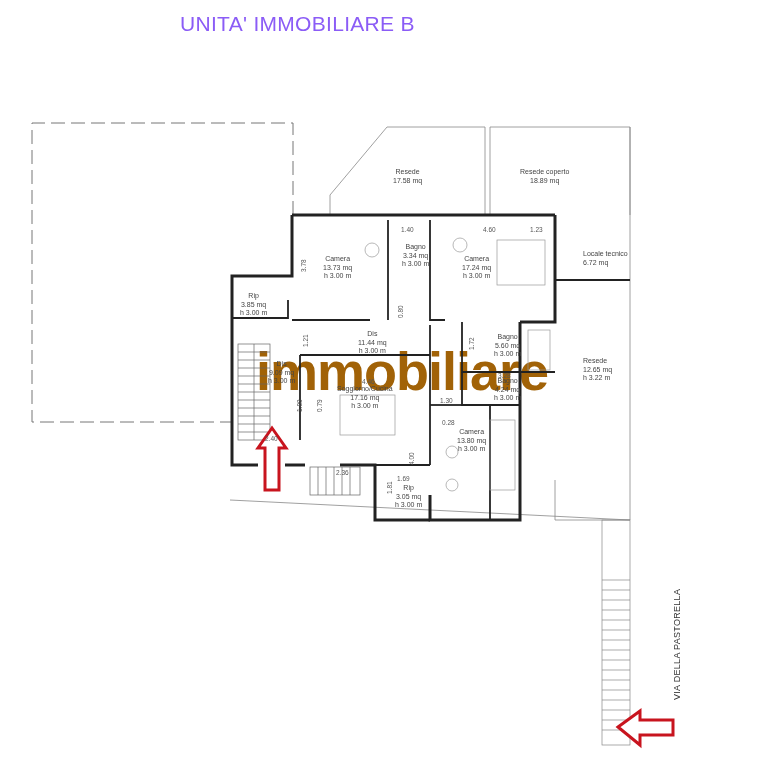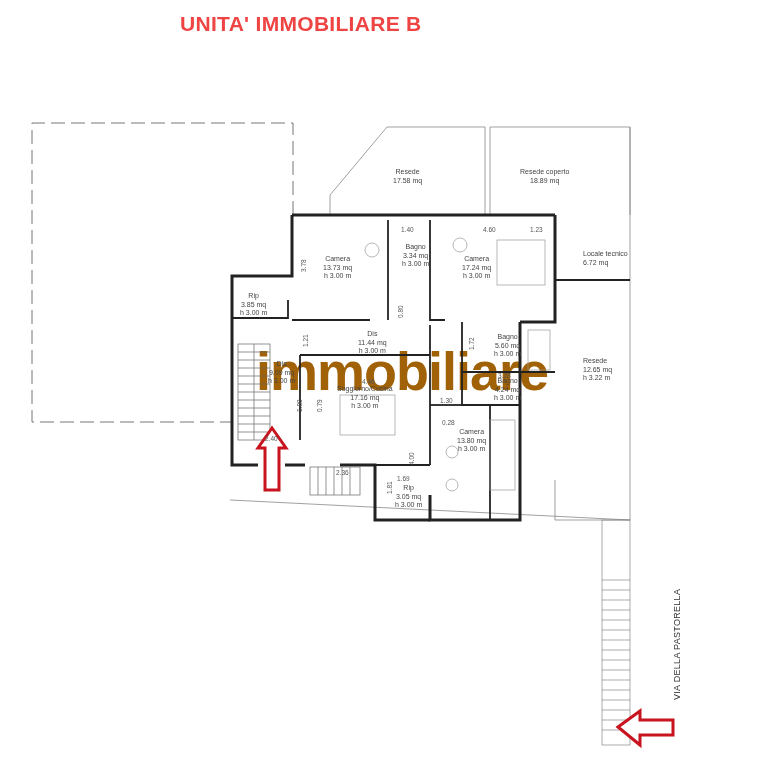--- a/index.html
+++ b/index.html
@@ -1,17 +1,17 @@
 <!DOCTYPE html>
 <html><head>
 <meta charset="utf-8">
 <style>
   html,body{margin:0;padding:0;background:#fff;}
   body{width:783px;height:768px;position:relative;overflow:hidden;font-family:"Liberation Sans",sans-serif;}
-  .title{position:absolute;left:180px;top:12px;font-size:21px;font-weight:bold;color:#ef4444;letter-spacing:0.3px;}
+  .title{position:absolute;left:180px;top:12px;font-size:21px;font-weight:normal;color:#8b5cf6;letter-spacing:0.3px;}
   svg.plan{position:absolute;left:0;top:0;}
   .lbl{position:absolute;font-size:7px;line-height:8.5px;color:#444;text-align:center;white-space:nowrap;}
   .dim{position:absolute;font-size:6.5px;color:#555;white-space:nowrap;}
   .vdim{position:absolute;font-size:6.5px;color:#555;white-space:nowrap;transform:rotate(-90deg);transform-origin:left top;}
   .street{position:absolute;left:672px;top:700px;font-size:9px;color:#333;transform:rotate(-90deg);transform-origin:left top;white-space:nowrap;letter-spacing:0.3px;}
   .watermark{position:absolute;left:240px;top:340px;font-size:54px;color:#a16207;font-weight:bold;letter-spacing:-1px;pointer-events:none;margin-left:16px;}
 </style>
 </head>
 <body>
 

